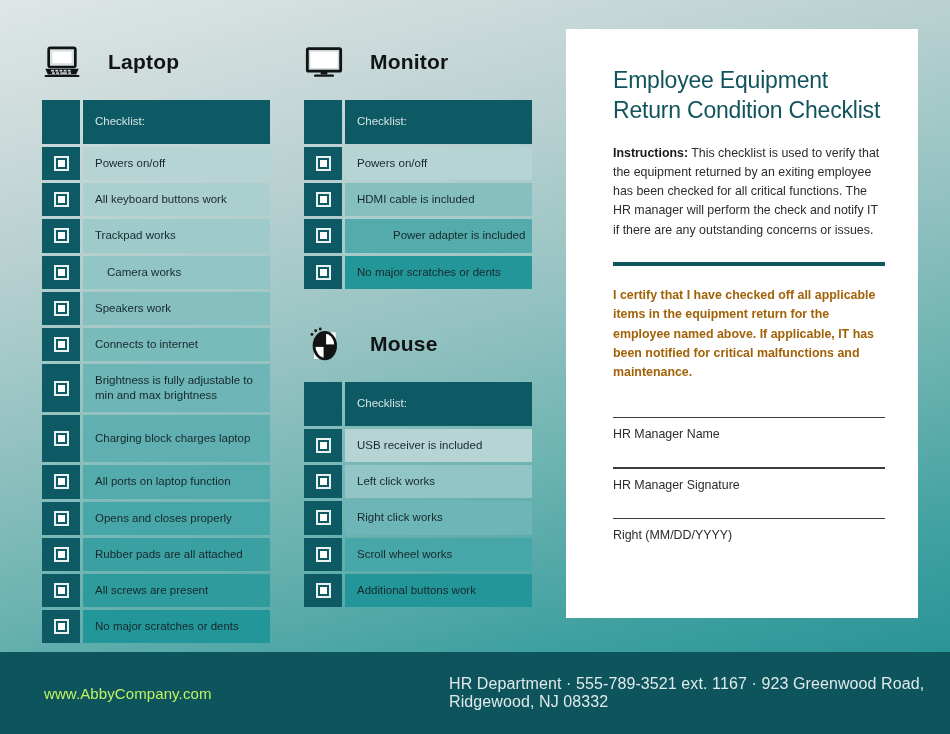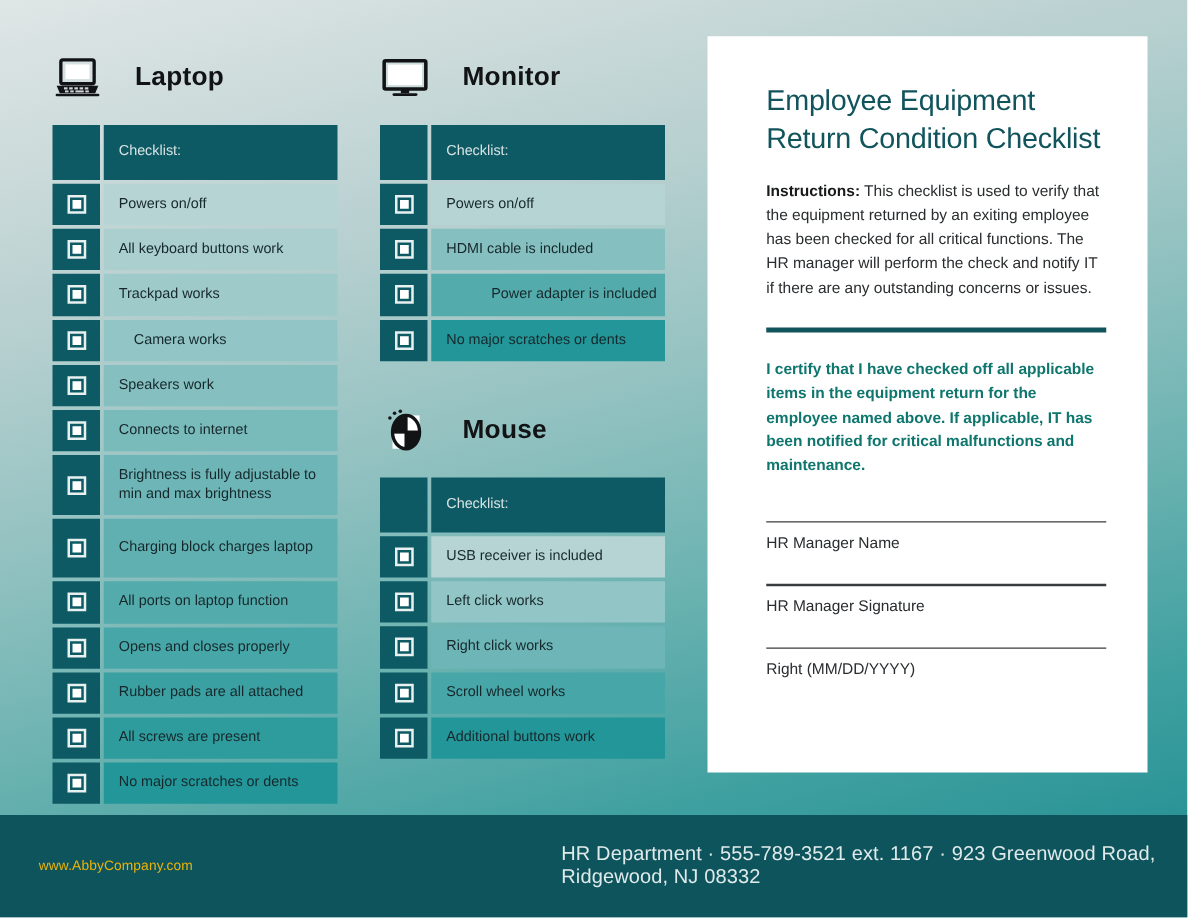--- a/index.html
+++ b/index.html
@@ -89,37 +89,37 @@
   .instructions {
     font-size: 12.4px; color: #2a2d2f; line-height: 1.55;
     margin-bottom: 22px;
   }
   .instructions b { font-weight: 700; color: #17191b; }
   .divider {
     height: 4px; background: #11545c; width: 100%;
     margin: 8px 0 20px 0;
   }
   .certify {
-    font-size: 12.4px; font-weight: 700; color: #0f766e;
+    font-size: 12.4px; font-weight: 700; color: #a16207;
     line-height: 1.56; margin-bottom: 34px;
   }
   .sig-group { margin-bottom: 26px; }
   .sig-line { height: 1.6px; background: #3a3d3f; width: 100%; margin-bottom: 9px; }
   .sig-label { font-size: 12.4px; color: #2a2d2f; }
 
   
   .footer {
     position: absolute; left: 0; bottom: 0;
     width: 950px; height: 82px;
     background: #0e545d;
     display: flex; align-items: center;
   }
   .site {
-    position: absolute; left: 31px;
-    font-size: 11px; color: #eab308; letter-spacing: .1px;
+    position: absolute; left: 44px;
+    font-size: 15px; color: #bef264; letter-spacing: .1px;
   }
   .contact {
     position: absolute; left: 449px;
     font-size: 16px; color: #dfeaea; letter-spacing: .1px;
   }
 </style>
 </head>
 <body>
 
 <div class="page">

